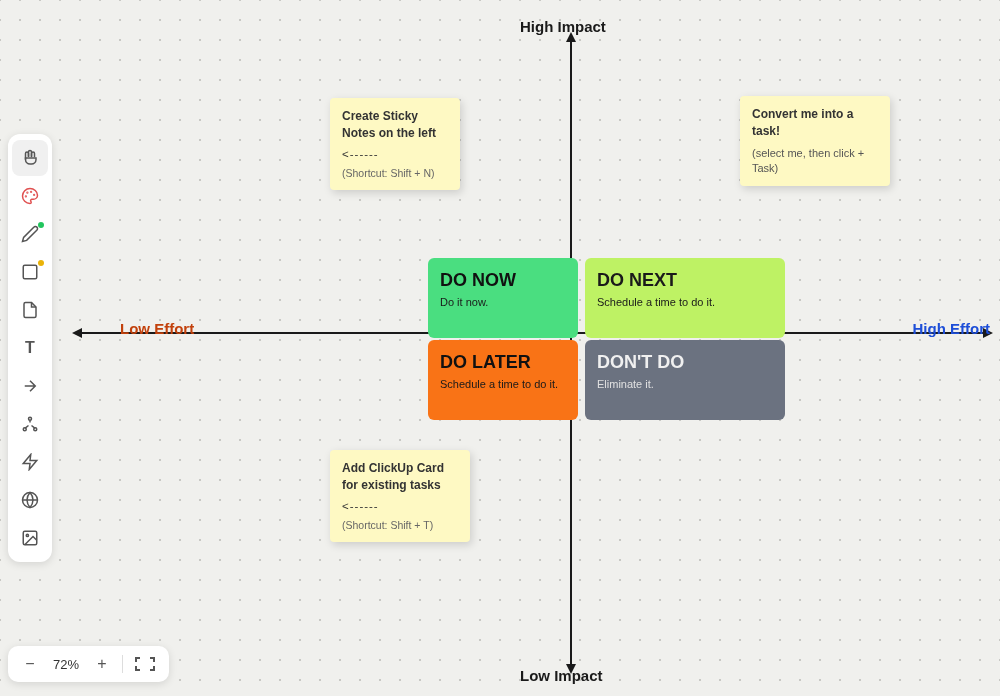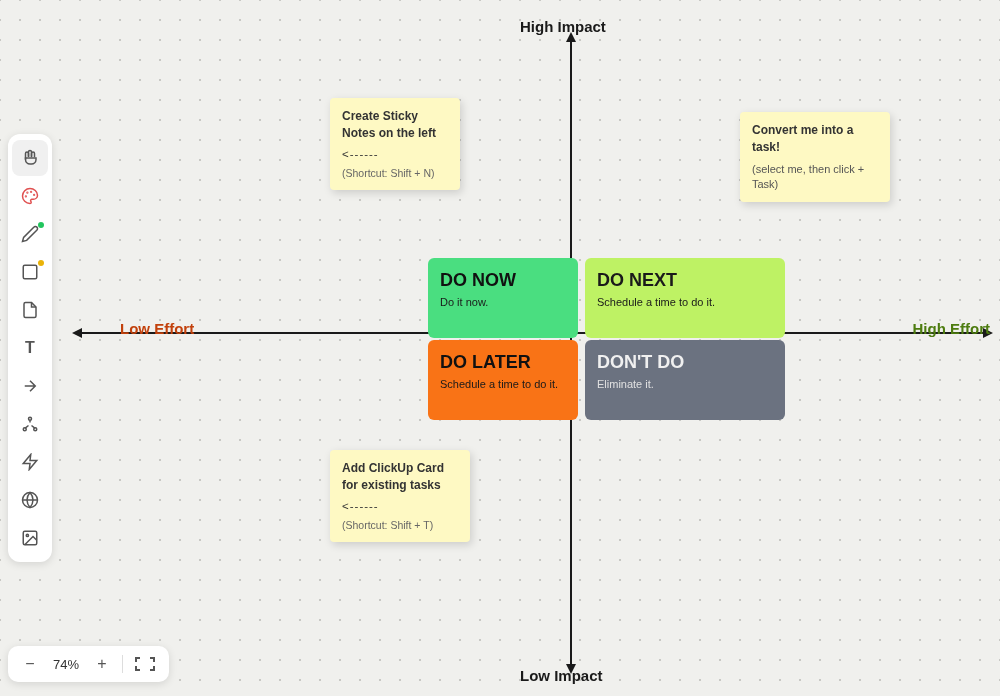--- a/index.html
+++ b/index.html
@@ -218,21 +218,21 @@
       color: #c2410c;
       white-space: nowrap;
     }
 
     .label-high-effort {
       position: absolute;
       top: 320px;
       right: 10px;
       font-size: 15px;
       font-weight: 700;
-      color: #4d7c0f;
+      color: #1d4ed8;
       white-space: nowrap;
     }
 
     
     .quadrant {
       position: absolute;
       border-radius: 6px;
       padding: 12px;
     }
 
@@ -324,21 +324,21 @@
     }
 
     .sticky-note-1 {
       left: 270px;
       top: 98px;
       width: 130px;
     }
 
     .sticky-note-2 {
       left: 680px;
-      top: 112px;
+      top: 96px;
       width: 150px;
     }
 
     .sticky-note-3 {
       left: 270px;
       top: 450px;
       width: 140px;
     }
 
     .sticky-note-2 .sticky-note-title {
@@ -473,21 +473,21 @@
   <div class="sticky-note sticky-note-3">
     <div class="sticky-note-title">Add ClickUp Card for existing tasks</div>
     <div class="sticky-note-dash">&lt;------</div>
     <div class="sticky-note-shortcut">(Shortcut: Shift + T)</div>
   </div>
 
 </div>
 
 <div class="bottom-toolbar">
   <div class="zoom-btn">−</div>
-  <div class="zoom-value">74%</div>
+  <div class="zoom-value">72%</div>
   <div class="zoom-btn">+</div>
   <div class="zoom-divider"></div>
   <div class="zoom-fit">
     <svg width="20" height="14" viewBox="0 0 20 14" fill="none" stroke="#555" stroke-width="2">
       <polyline points="1,5 1,1 5,1"></polyline>
       <polyline points="15,1 19,1 19,5"></polyline>
       <polyline points="19,9 19,13 15,13"></polyline>
       <polyline points="5,13 1,13 1,9"></polyline>
     </svg>
   </div>

